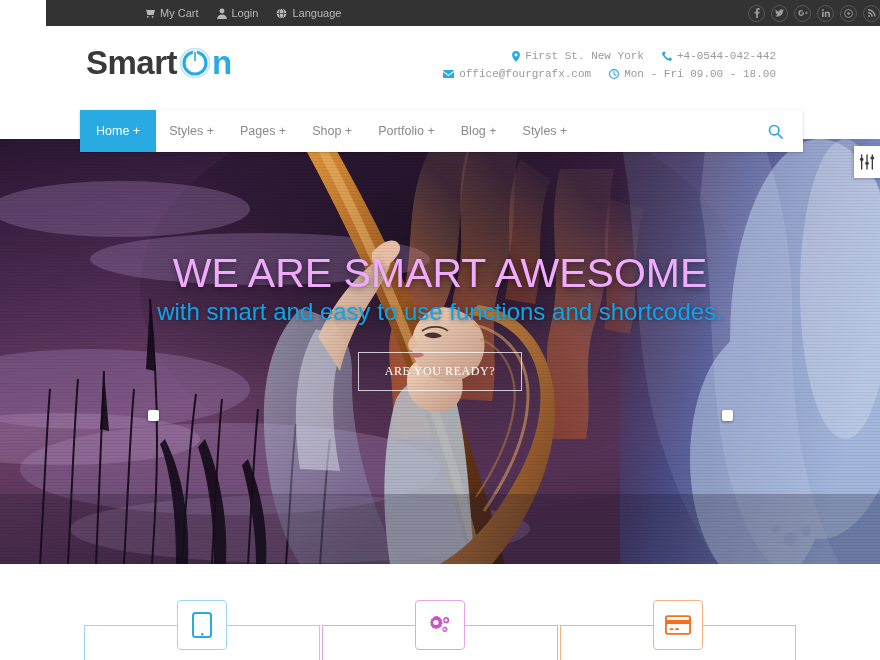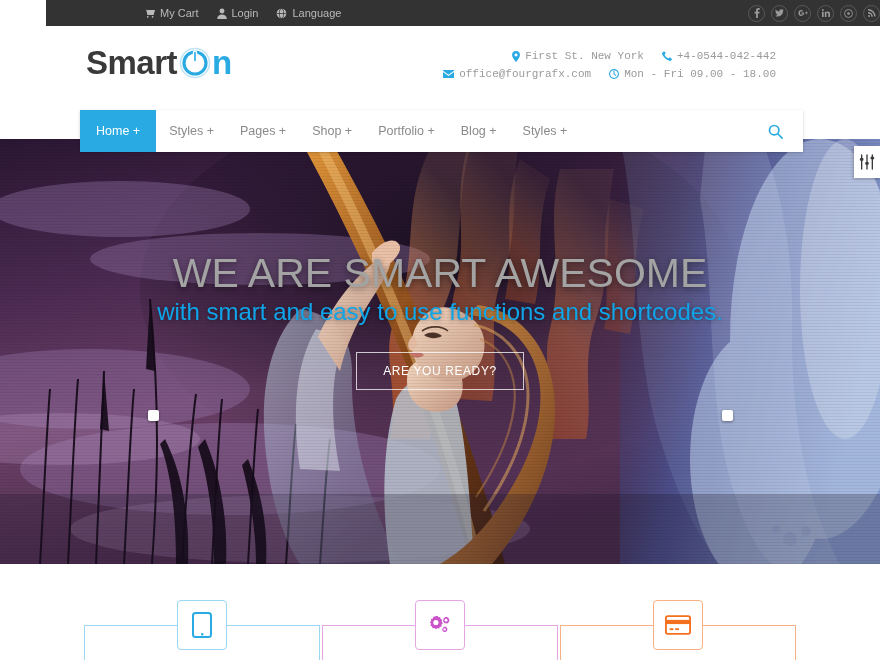--- a/index.html
+++ b/index.html
@@ -85,37 +85,37 @@
     background-image: repeating-linear-gradient(0deg, rgba(0,0,0,0.12) 0px, rgba(0,0,0,0.12) 1px, transparent 1px, transparent 3px);
     opacity: .5;
   }
   .hero-content {
     position: absolute; left: 0; top: 0; width: 880px; height: 425px;
     display: flex; flex-direction: column; align-items: center;
     padding-top: 113px;
     z-index: 5;
   }
   .hero-title {
-    color: #a3a3a3; font-size: 41px; font-weight: 300; letter-spacing: 0px;
+    color: #f0abfc; font-size: 41px; font-weight: 300; letter-spacing: 0px;
     text-shadow: 0 2px 6px rgba(0,0,0,0.45);
     line-height: 1.05;
   }
   .hero-sub1 {
     color: #ebe6ef; font-size: 24px; font-weight: 300; margin-top: 12px;
     text-shadow: 0 1px 4px rgba(0,0,0,0.4);
   }
   .hero-sub2 {
     color: #0ea5e9; font-size: 24px; font-weight: 300; margin-top: 3px;
     text-shadow: 0 1px 4px rgba(0,0,0,0.4);
   }
   .hero-cta {
     margin-top: 26px; padding: 11px 26px;
     border: 1px solid rgba(255,255,255,0.75);
     color: #ffffff; font-size: 12px; letter-spacing: 0.6px;
-    background: transparent; cursor: pointer;
+    background: transparent; cursor: pointer; font-family: Liberation Serif, serif;
   }
   .slider-dot {
     position: absolute; top: 271px; width: 11px; height: 11px;
     background: #ffffff; border-radius: 2px; cursor: pointer; z-index: 6;
     box-shadow: 0 1px 3px rgba(0,0,0,0.4);
   }
   .slider-dot.left { left: 148px; }
   .slider-dot.right { left: 722px; }
 
   

